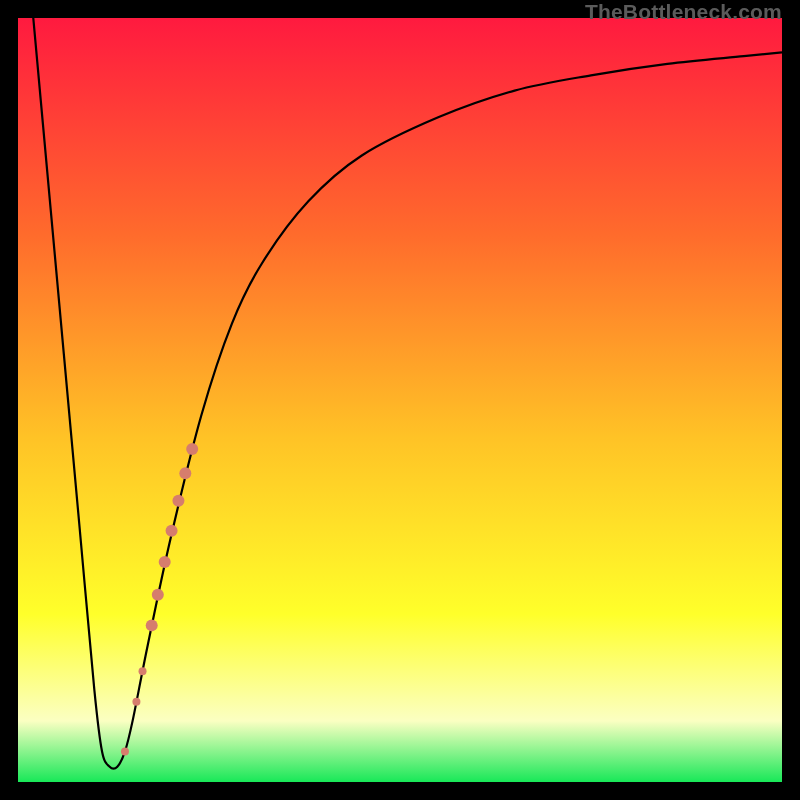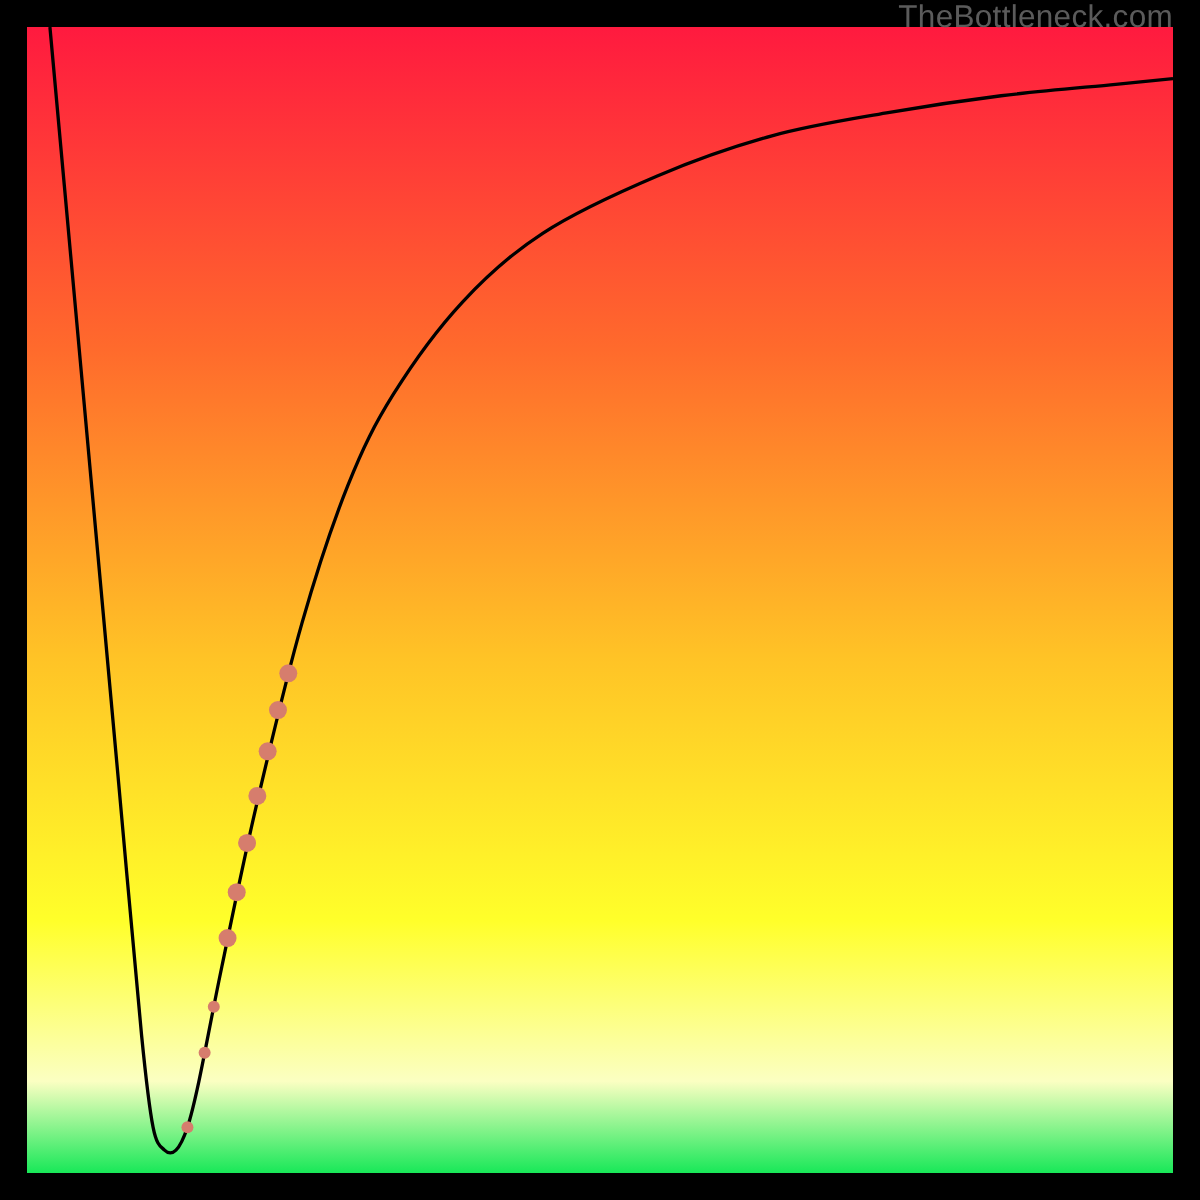--- a/index.html
+++ b/index.html
@@ -20,21 +20,21 @@
   }
   svg {
     display: block;
   }
   .watermark {
     position: absolute;
     top: 0;
     right: 18px;
     font-family: Arial, Helvetica, sans-serif;
     font-size: 21px;
-    font-weight: 400;
+    font-weight: 700;
     color: #5b5b5b;
     letter-spacing: 0.2px;
   }
 </style>
 </head>
 <body>
 
 <div class="frame">
   <svg viewBox="0 0 764 764" width="764" height="764">
     <defs>

